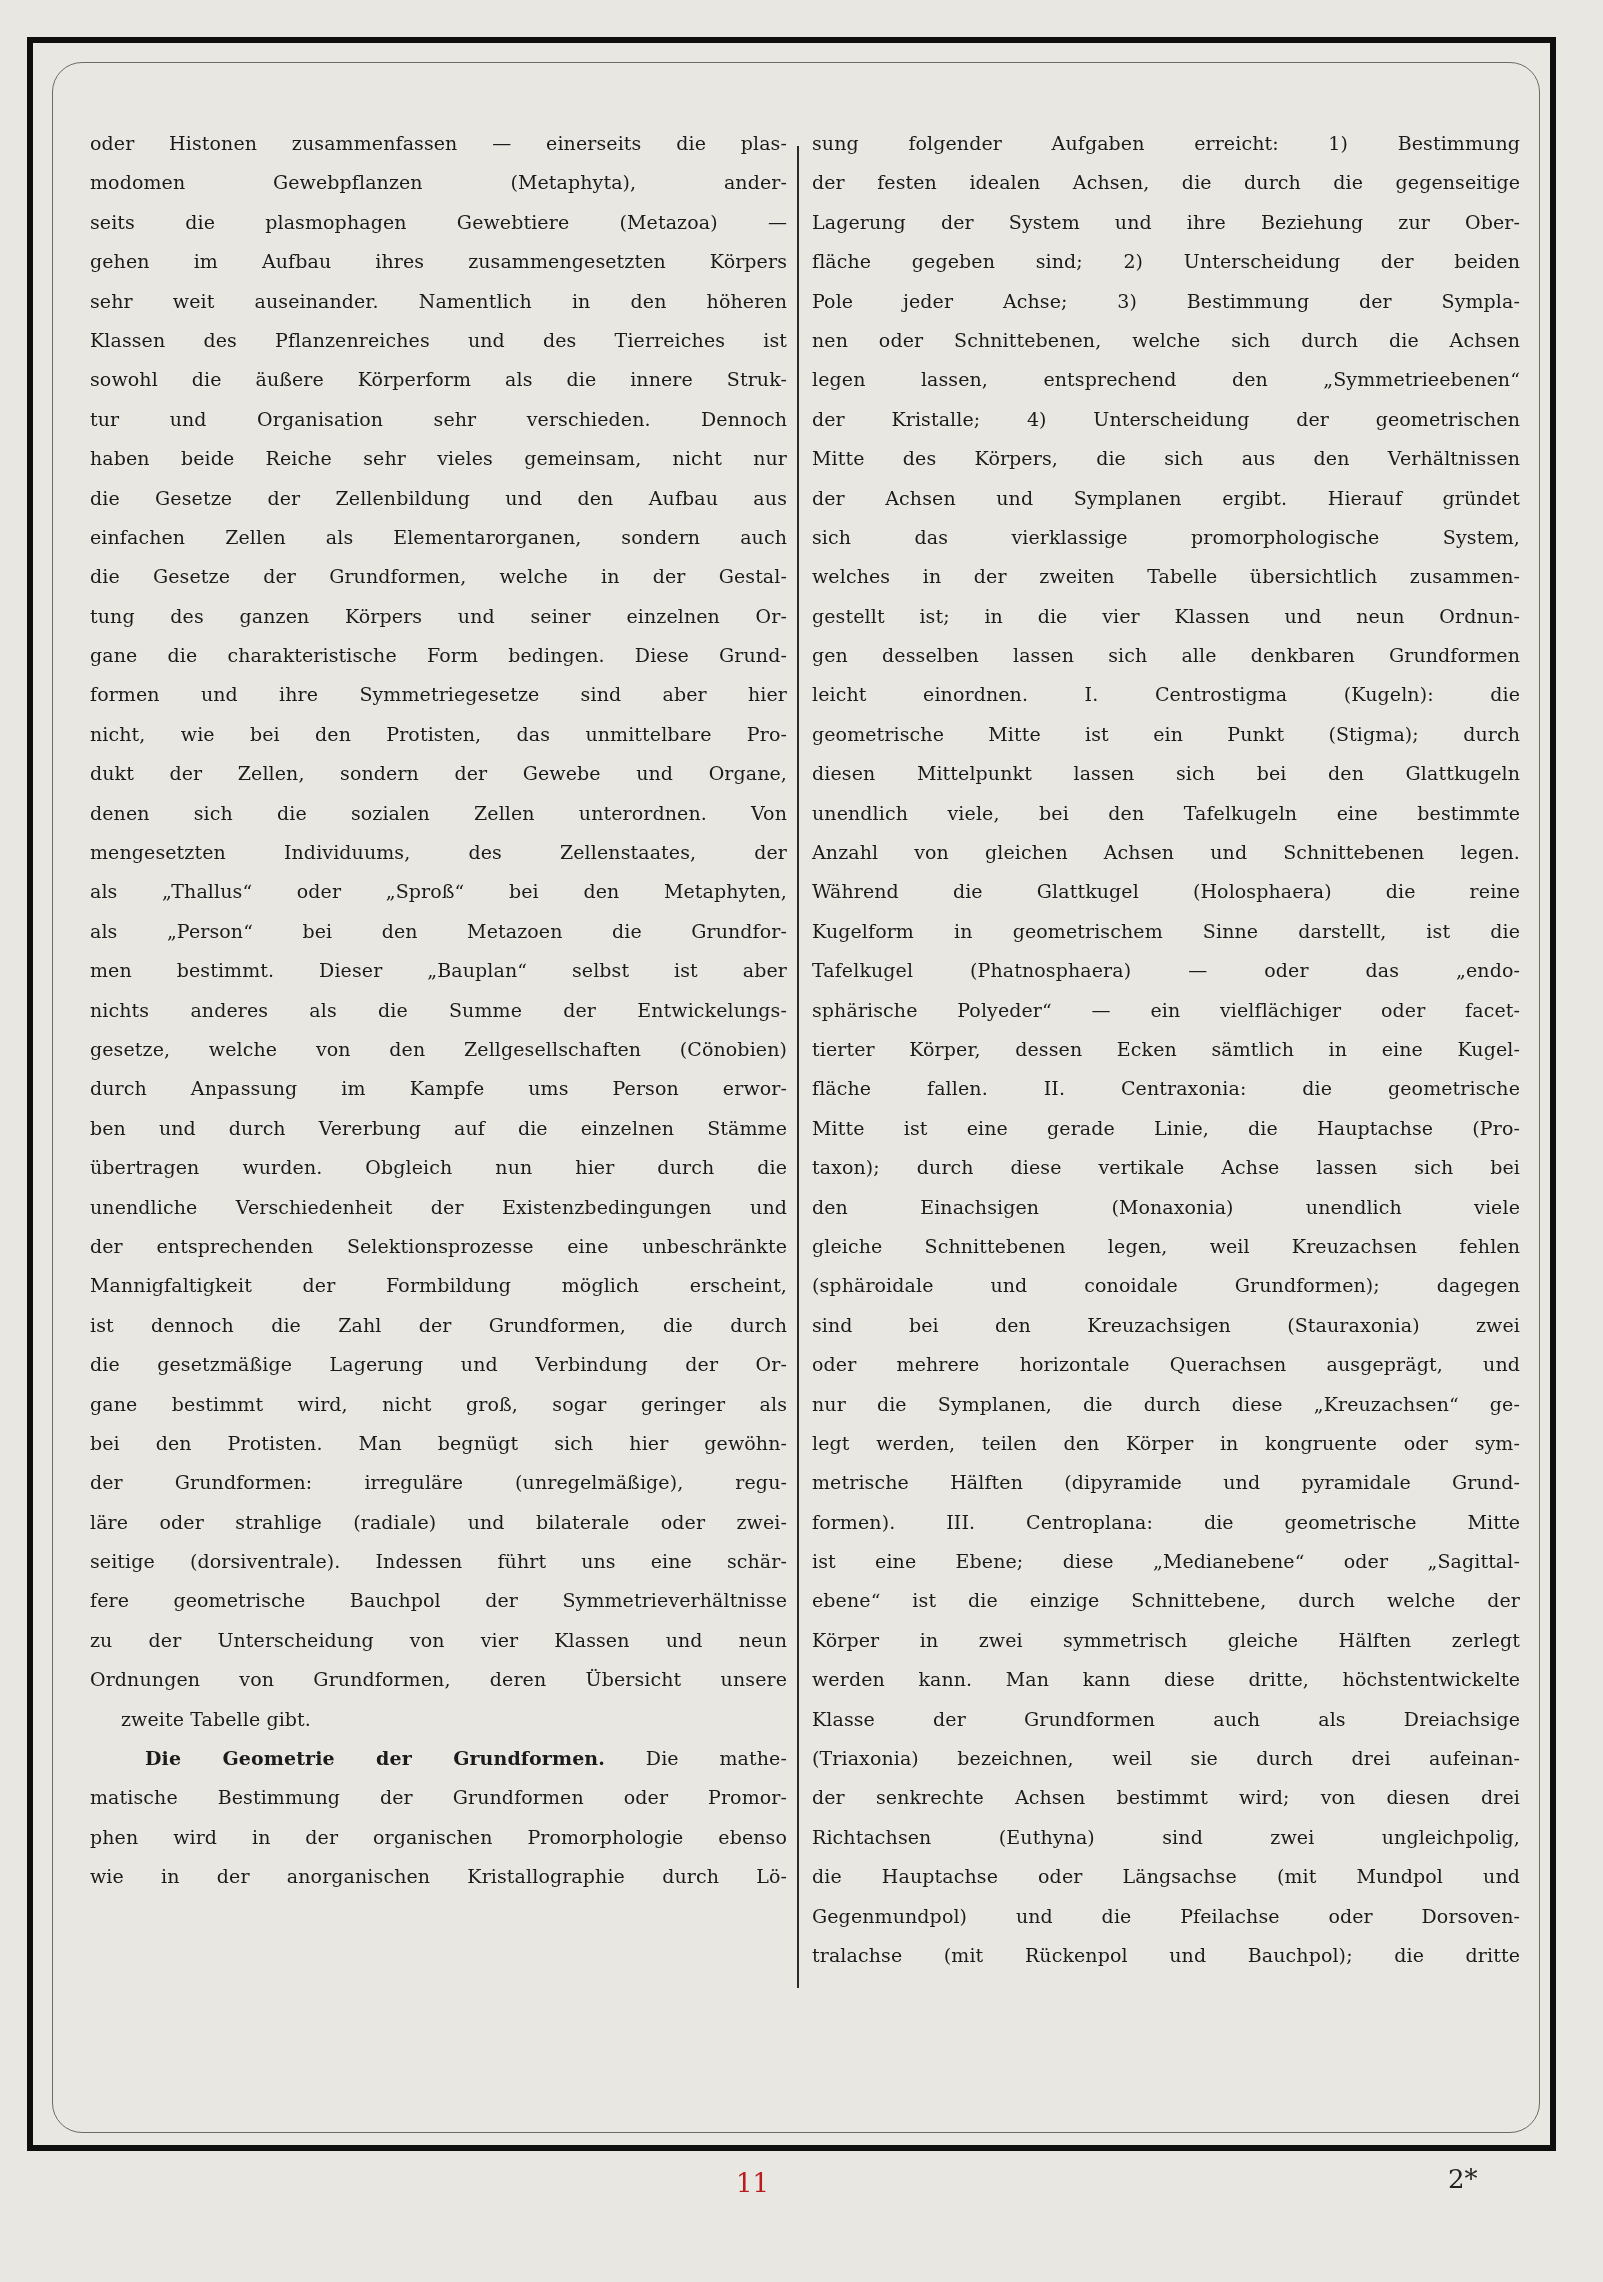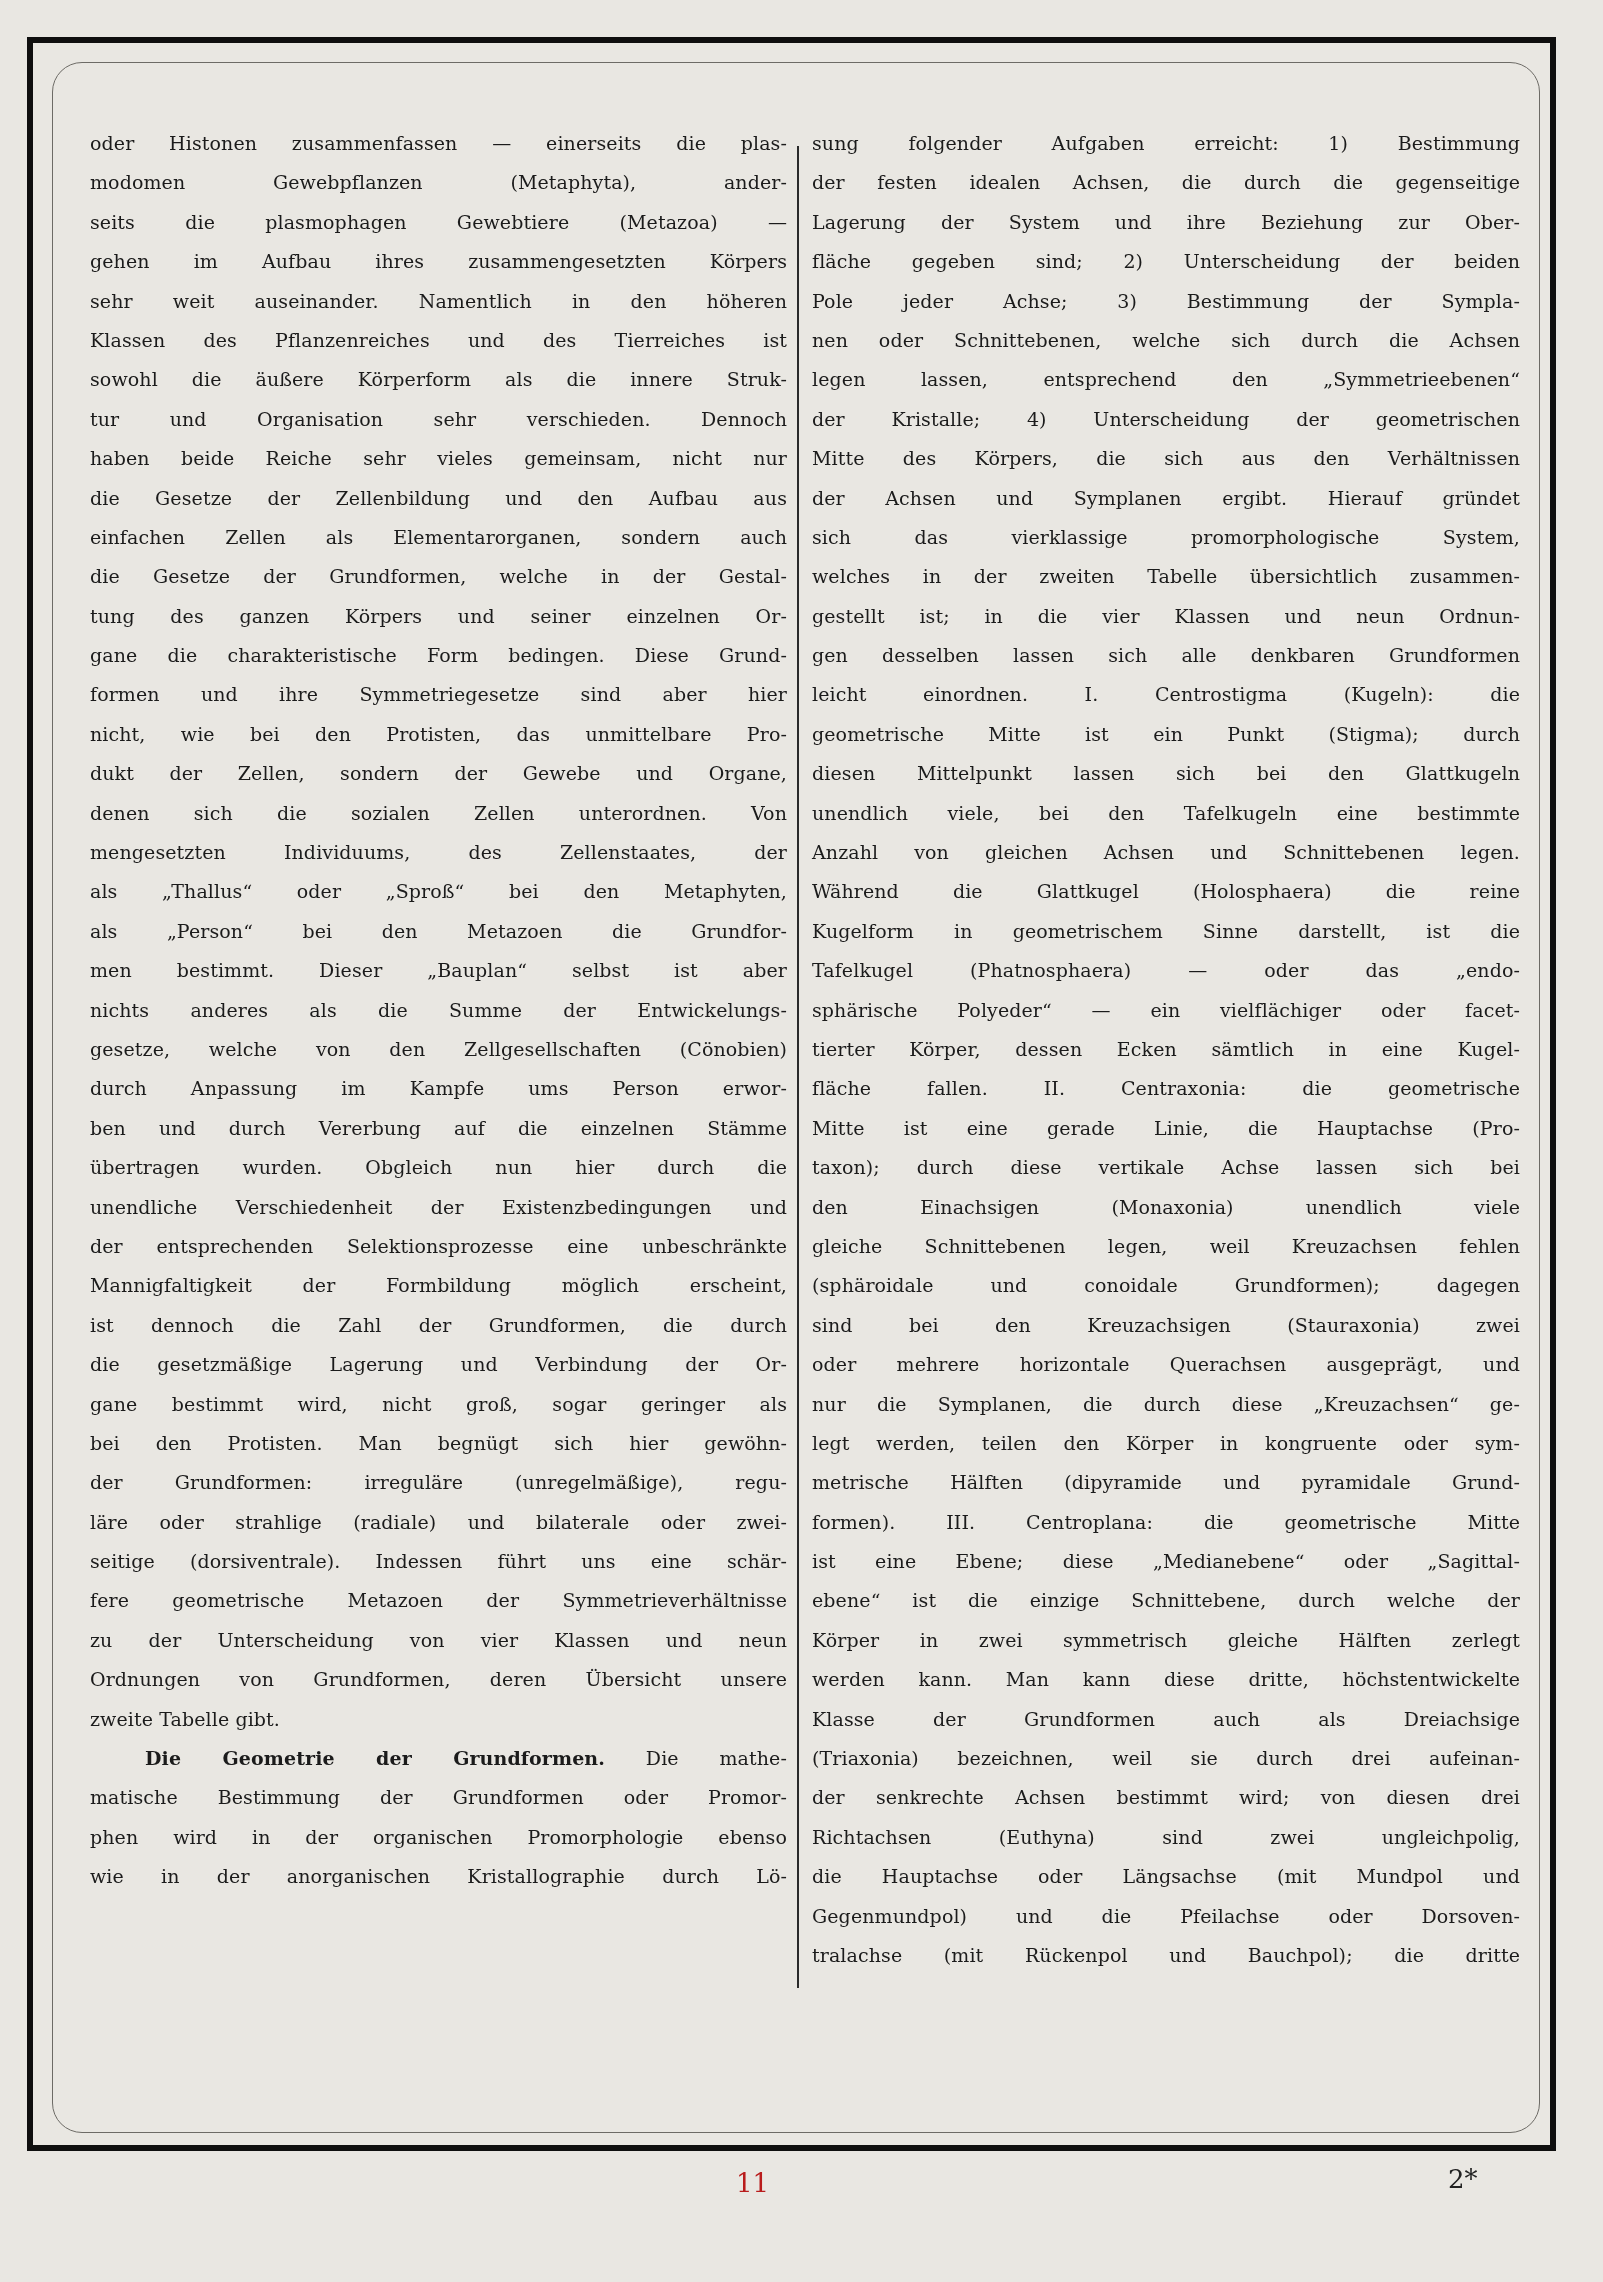--- a/index.html
+++ b/index.html
@@ -29,21 +29,21 @@
     position:absolute; top:124px;
     font-size:19px; line-height:39.4px;
     letter-spacing:0.1px;
   }
   .col-left  { left:90px;  width:697px; }
   .col-right { left:812px; width:708px; }
   .line {
     text-align:justify; text-align-last:justify;
     height:39.4px; white-space:normal; overflow:visible;
   }
-  .line.left { text-align:left; text-align-last:left; }
+  .line.left { text-align:left; text-align-last:left;margin-left:31px; }
   .line.indent { text-indent:55px; }
   .line b { font-weight:bold; }
   .page-number {
     position:absolute; top:2168px; left:0; width:1505px;
     text-align:center; font-size:26px; color:#b91c1c;
   }
   .signature-mark {
     position:absolute; top:2164px; left:1448px;
     font-size:26px; color:#222;
   }
@@ -86,21 +86,21 @@
       <div class="line">unendliche Verschiedenheit der Existenzbedingungen und</div>
       <div class="line">der entsprechenden Selektionsprozesse eine unbeschränkte</div>
       <div class="line">Mannigfaltigkeit der Formbildung möglich erscheint,</div>
       <div class="line">ist dennoch die Zahl der Grundformen, die durch</div>
       <div class="line">die gesetzmäßige Lagerung und Verbindung der Or-</div>
       <div class="line">gane bestimmt wird, nicht groß, sogar geringer als</div>
       <div class="line">bei den Protisten. Man begnügt sich hier gewöhn-</div>
       <div class="line">der Grundformen: irreguläre (unregelmäßige), regu-</div>
       <div class="line">läre oder strahlige (radiale) und bilaterale oder zwei-</div>
       <div class="line">seitige (dorsiventrale). Indessen führt uns eine schär-</div>
-      <div class="line">fere geometrische Metazoen der Symmetrieverhältnisse</div>
+      <div class="line">fere geometrische Bauchpol der Symmetrieverhältnisse</div>
       <div class="line">zu der Unterscheidung von vier Klassen und neun</div>
       <div class="line">Ordnungen von Grundformen, deren Übersicht unsere</div>
       <div class="line left">zweite Tabelle gibt.</div>
       <div class="line indent"><b>Die Geometrie der Grundformen.</b> Die mathe-</div>
       <div class="line">matische Bestimmung der Grundformen oder Promor-</div>
       <div class="line">phen wird in der organischen Promorphologie ebenso</div>
       <div class="line">wie in der anorganischen Kristallographie durch Lö-</div>
     </div>
   <div class="col col-right" id="col-right">
       <div class="line">sung folgender Aufgaben erreicht: 1) Bestimmung</div>

